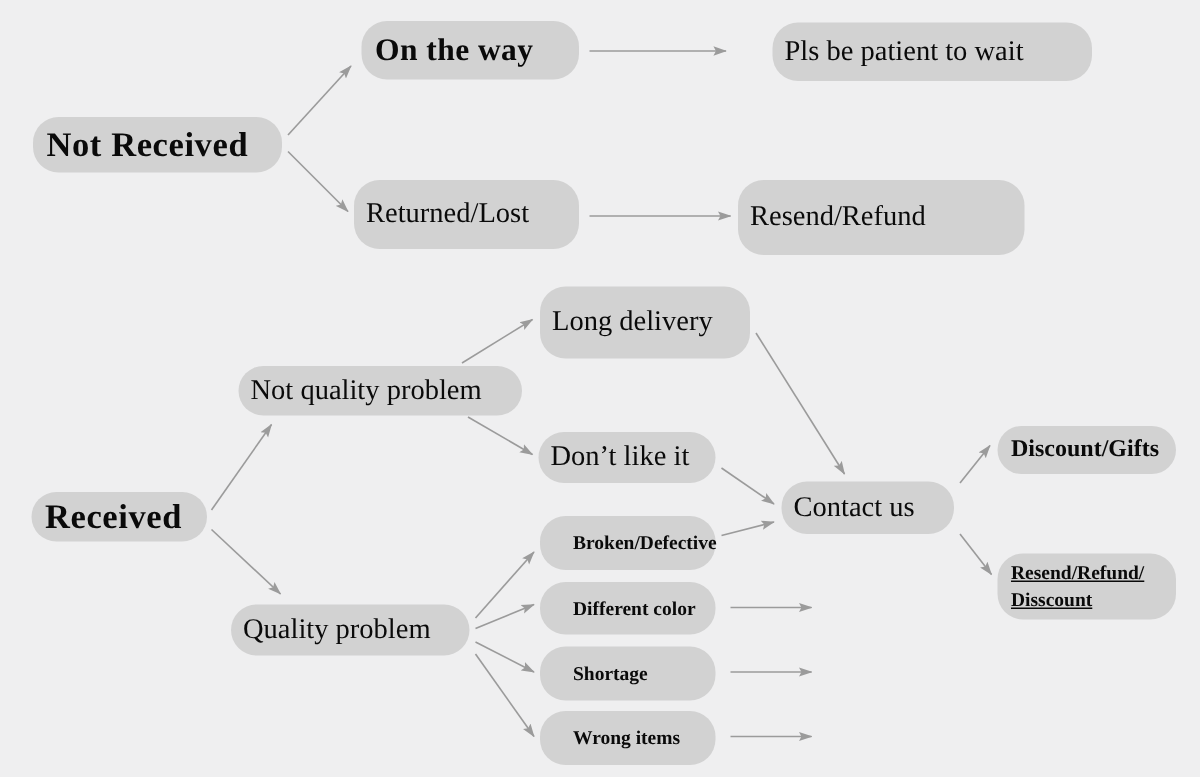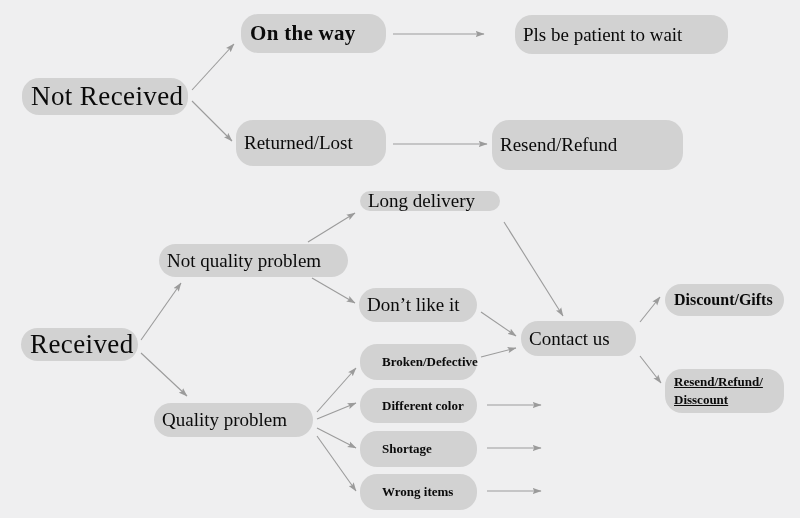--- a/index.html
+++ b/index.html
@@ -32,21 +32,21 @@
     background: #d2d2d2;
     color: #0a0a0a;
     font-family: "Liberation Serif", "DejaVu Serif", serif;
     display: flex;
     align-items: center;
     box-sizing: border-box;
     white-space: pre-line;
     line-height: 1.35;
     border-radius: 17px;
   }
-  .n-root      { font-size: 27px; font-weight: normal; letter-spacing: .4px; padding-left: 9px; text-align: right; }
+  .n-root      { font-size: 23px; font-weight: bold; letter-spacing: .4px; padding-left: 9px; text-align: right; }
   .n-big       { font-size: 21px; font-weight: bold; letter-spacing: .3px; padding-left: 9px; }
   .n-mid       { font-size: 19px; padding-left: 8px; }
   .n-small     { font-size: 13px; font-weight: bold; padding-left: 22px; }
   .n-outcome   { font-size: 16px; font-weight: bold; padding-left: 9px; align-items: center; }
   .n-outcome2  { font-size: 13px; font-weight: bold; padding-left: 9px; align-items: center; text-decoration: underline; }
 </style>
 </head>
 <body>
 
 <div id="canvas">
@@ -108,21 +108,21 @@
   <div class="node n-mid" style="left:515px; top:15px; width:213px; height:39px;">Pls be patient to wait</div>
 
   <div class="node n-mid" style="left:236px; top:120px; width:150px; height:46px;">Returned/Lost</div>
 
   <div class="node n-mid" style="left:492px; top:120px; width:191px; height:50px;">Resend/Refund</div>
 
   <div class="node n-root" style="left:21px; top:328px; width:117px; height:33px;">Received</div>
 
   <div class="node n-mid" style="left:159px; top:244px; width:189px; height:33px;">Not quality problem</div>
 
-  <div class="node n-mid" style="left:360px; top:191px; width:140px; height:20px;">Long delivery</div>
+  <div class="node n-mid" style="left:360px; top:191px; width:140px; height:48px;">Long delivery</div>
 
   <div class="node n-mid" style="left:359px; top:288px; width:118px; height:34px;">Don’t like it</div>
 
   <div class="node n-mid" style="left:154px; top:403px; width:159px; height:34px;">Quality problem</div>
 
   <div class="node n-small" style="left:360px; top:344px; width:117px; height:36px;">Broken/Defective</div>
 
   <div class="node n-small" style="left:360px; top:388px; width:117px; height:35px;">Different color</div>
 
   <div class="node n-small" style="left:360px; top:431px; width:117px; height:36px;">Shortage</div>

